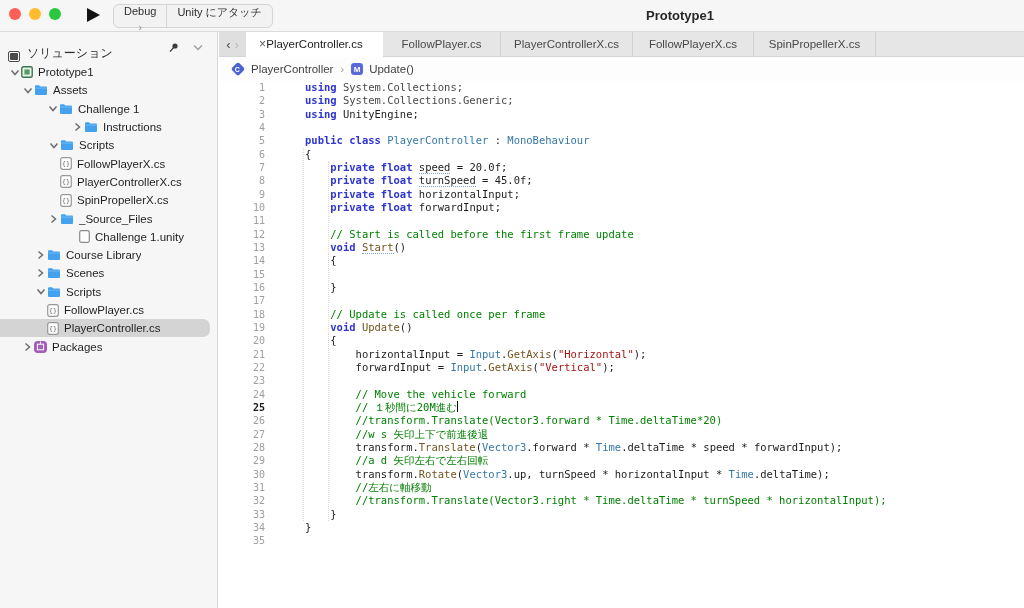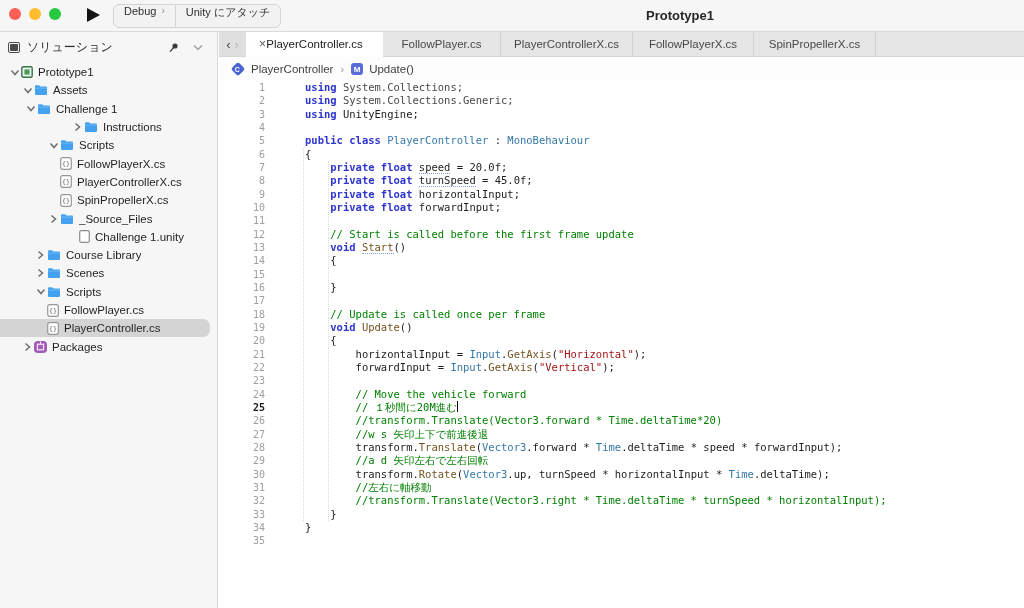--- a/index.html
+++ b/index.html
@@ -7,29 +7,29 @@
        font-family:"Liberation Sans",sans-serif;-webkit-font-smoothing:antialiased;color:#1c1c1e;}
 
   
   .titlebar{position:absolute;left:0;top:0;width:1024px;height:31px;background:#f6f6f7;border-bottom:1px solid #dadadb;}
   .traffic{position:absolute;top:8px;width:12px;height:12px;border-radius:50%;}
   .t-red{left:9px;}  .t-yellow{left:29px;} .t-green{left:49px;}
   .play-btn{position:absolute;left:87px;top:8px;width:0;height:0;
             border-left:13px solid #141414;border-top:7.5px solid transparent;border-bottom:7.5px solid transparent;}
   .debug-group{position:absolute;left:113px;top:4px;height:22px;display:flex;align-items:center;
                border:1px solid #d4d4d5;border-radius:6px;background:#f2f2f3;}
-  .debug-seg{padding:0 10px;font-size:11px;color:#2e2e30;display:flex;align-items:flex-start;gap:5px;height:100%;}
+  .debug-seg{padding:0 10px;font-size:11px;color:#2e2e30;display:flex;align-items:center;gap:5px;height:100%;flex-direction:column;}
   .debug-group .divider{width:1px;height:22px;background:#d4d4d5;}
   .debug-chev{color:#8e8e92;font-size:10px;}
   .win-title{position:absolute;left:680px;top:0;height:31px;line-height:31px;transform:translateX(-50%);
              font-size:13px;font-weight:bold;color:#262628;}
 
   
   .sidebar{position:absolute;left:0;top:32px;width:218px;bottom:0;background:#f6f6f7;border-right:1px solid #d8d8d8;box-sizing:border-box;}
-  .sb-header{position:relative;height:30px;display:flex;align-items:center;padding-left:8px;}
+  .sb-header{position:relative;height:30px;display:flex;align-items:flex-end;padding-left:8px;}
   .sb-title{font-size:12px;color:#2d2d2f;margin-left:7px;}
   .sb-pane-icon{width:12px;height:11px;border:1.4px solid #4a4a4c;border-radius:2px;position:relative;box-sizing:border-box;}
   .sb-pane-icon::after{content:"";position:absolute;left:1px;top:1px;right:1px;bottom:1px;background:#4a4a4c;border-radius:1px;}
   .sb-tools{position:absolute;right:14px;top:0;height:30px;display:flex;align-items:center;gap:14px;}
   .tree{position:absolute;left:0;top:31px;right:1px;bottom:0;overflow:hidden;}
   .tree-row{position:relative;height:18.3px;display:flex;align-items:center;font-size:11.5px;color:#1f1f21;white-space:nowrap;}
   .tree-row.selected{background:#d4d4d4;border-radius:0 7px 7px 0;width:210px;box-sizing:border-box;}
   .tree-row .chev{width:13px;display:inline-flex;justify-content:center;flex:none;}
   .tree-row .t-icon{margin-right:5px;flex:none;display:inline-flex;}
   .tree-label{overflow:hidden;}
@@ -138,21 +138,21 @@
             </svg>
           </span>
           <span class="t-icon">
             <svg width="14" height="12" viewBox="0 0 14 12">
               <path d="M1 2.2 Q1 1.2 2 1.2 L5 1.2 L6.3 2.6 L12 2.6 Q13 2.6 13 3.6 L13 10 Q13 11 12 11 L2 11 Q1 11 1 10 Z" fill="#44a1ef"></path>
               <path d="M1 3.6 L13 3.6 L13 4.6 L1 4.6 Z" fill="#6cb9f5"></path>
             </svg>
           </span>
           <span class="tree-label">Assets</span>
         </div>
-        <div class="tree-row" style="padding-left: 24px;">
+        <div class="tree-row" style="padding-left: 46px;">
           <span class="chev">
             <svg width="10" height="7" viewBox="0 0 10 7">
               <polyline points="1.5,1.5 5,5.5 8.5,1.5" fill="none" stroke="#6e6e70" stroke-width="1.5"></polyline>
             </svg>
           </span>
           <span class="t-icon">
             <svg width="14" height="12" viewBox="0 0 14 12">
               <path d="M1 2.2 Q1 1.2 2 1.2 L5 1.2 L6.3 2.6 L12 2.6 Q13 2.6 13 3.6 L13 10 Q13 11 12 11 L2 11 Q1 11 1 10 Z" fill="#44a1ef"></path>
               <path d="M1 3.6 L13 3.6 L13 4.6 L1 4.6 Z" fill="#6cb9f5"></path>
             </svg>

